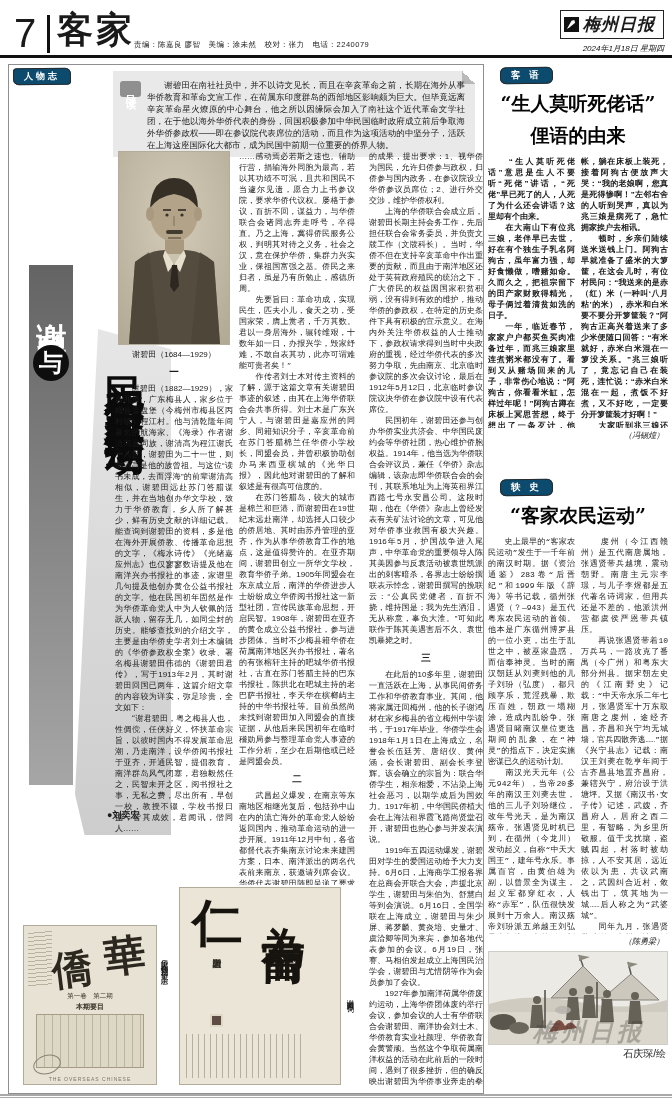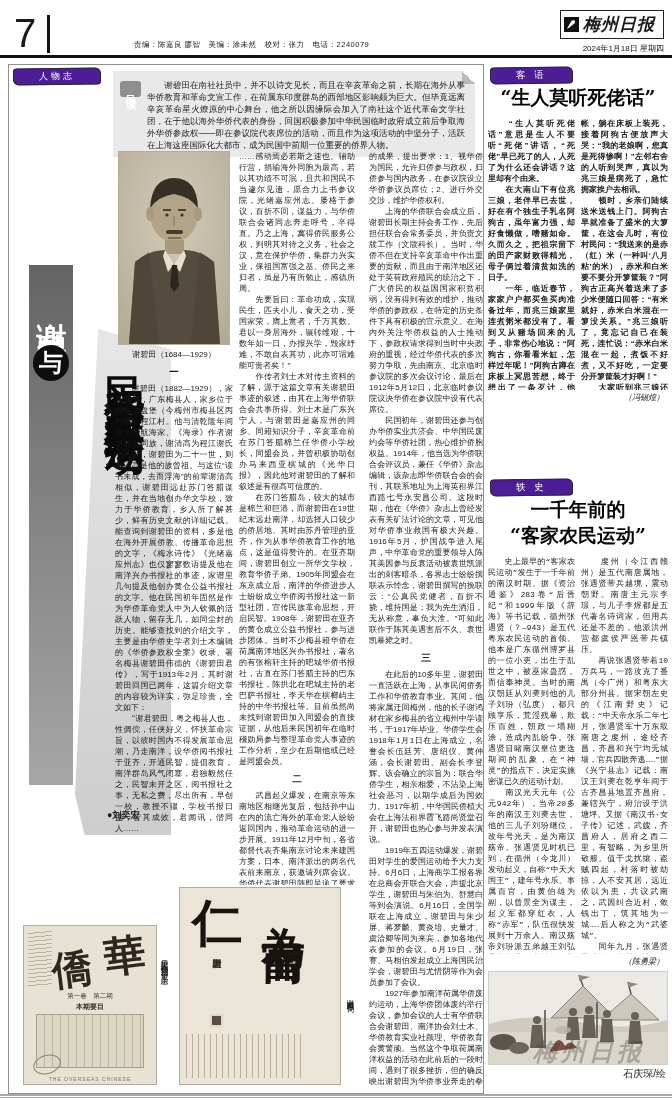--- a/index.html
+++ b/index.html
@@ -8,26 +8,26 @@
   
   .pagenum{position:absolute;left:14px;top:12px;font-size:40px;font-weight:400;line-height:42px;}
   .pn-div{position:absolute;left:47px;top:15px;width:3px;height:38px;background:#111;}
   .section-name{position:absolute;left:57px;top:8px;font-size:36px;font-weight:900;letter-spacing:3px;line-height:44px;}
   .credits{position:absolute;left:134px;top:40px;font-size:7.5px;color:#222;letter-spacing:.5px;text-align:right;}
   .masthead{position:absolute;right:8px;top:10px;display:flex;flex-direction:column;align-items:flex-end;}
   .logo-row{display:flex;align-items:center;gap:4px;border:1px solid #222;padding:2px 8px 2px 3px;background:#fdfdfd;}
   .logo-icon{width:15px;height:15px;background:#111;display:flex;align-items:center;justify-content:center;}
   .logo-icon svg{display:block;}
   .logo-text{font-family:"DejaVu Serif",serif;font-style:italic;font-weight:bold;font-size:17px;letter-spacing:1px;}
-  .date-line{font-size:8px;margin-top:4px;color:#111;}
+  .date-line{font-size:8px;margin-top:4px;color:#111;font-style:italic;}
   .head-rule{position:absolute;left:0;top:55px;width:672px;height:3px;background:#111;}
   
   .main-box{position:absolute;left:8px;top:64px;width:474px;height:1028px;border:1px solid #8f8f8f;background:#fff;}
-  .stamp{background:#4c1d95;color:#fff;font-weight:normal;display:inline-block;border-radius:4px 6px 4px 6px;
-         padding:2px 26px;letter-spacing:3px;transform:rotate(-.7deg);box-shadow:0 0 0 1px #2a2a2a inset;}
+  .stamp{background:#0c4a6e;color:#fff;font-weight:bold;display:inline-block;border-radius:4px 6px 4px 6px;
+         padding:2px 11px;letter-spacing:3px;transform:rotate(-.7deg);box-shadow:0 0 0 1px #2a2a2a inset;}
   .stamp-people{position:absolute;left:4px;top:3px;font-size:9px;}
   .intro{position:absolute;left:104px;top:6px;width:362px;height:86px;background:#e9e9e9;}
   .dogear{position:absolute;top:0;right:0;width:13px;height:13px;background:linear-gradient(225deg,#ffffff 50%,#b9b9b9 50%);}
   .intro-label{position:absolute;left:7px;top:10px;background:#8f8f8f;color:#fff;writing-mode:vertical-rl;
                text-orientation:upright;font-size:11px;font-weight:bold;padding:5px 3px;border-radius:3px;letter-spacing:3px;}
   .intro-text{position:absolute;left:34px;top:8px;width:318px;font-size:8.5px;line-height:12px;
               text-align:justify;text-justify:inter-ideograph;white-space:pre-line;}
   .vbar{position:absolute;left:20px;top:200px;width:44px;height:520px;
         background:linear-gradient(180deg,#646464,#a6a6a6);display:flex;flex-direction:column;align-items:center;padding-top:34px;box-sizing:border-box;}
   .vbar-text{color:#fff;font-size:30px;font-weight:bold;writing-mode:vertical-rl;text-orientation:upright;letter-spacing:10px;}
@@ -69,39 +69,40 @@
              font-size:44px;font-family:"DejaVu Serif",serif;font-weight:bold;letter-spacing:9px;color:#17140f;}
   .cal-left{position:absolute;left:12px;top:2px;font-size:50px;font-family:"DejaVu Serif",serif;font-weight:bold;color:#17140f;}
   .cal-sign{position:absolute;left:30px;top:64px;writing-mode:vertical-rl;text-orientation:upright;font-size:9px;color:#2a261f;}
   .cal-seal{position:absolute;left:30px;top:126px;width:13px;height:13px;background:#5d4c44;box-shadow:inset 0 0 0 2px #e0d8c6;}
   .cal-lines{position:absolute;left:6px;bottom:6px;width:118px;height:44px;
              background:repeating-linear-gradient(90deg,#a79d87 0 1px,transparent 1px 6px);opacity:.75;}
   
   .right-sec{position:absolute;left:488px;width:180px;}
   .hakka{top:64px;}
   .history{top:476px;}
-  .stamp-small{font-size:9.5px;margin-left:2px;}
-  .rc-title{text-align:center;font-family:"DejaVu Serif",serif;font-weight:900;
+  .stamp-small{font-size:9.5px;margin-left:12px;border-radius:6px;}
+  .rc-title{margin-top:6px;text-align:center;font-family:"DejaVu Serif",serif;font-weight:900;
             font-size:19px;line-height:26px;color:#050505;}
   .two-col{display:flex;gap:6px;margin-top:8px;}
   .rc-col{width:87px;font-size:8px;line-height:11px;overflow:hidden;}
   .hakka .rc-col{height:272px;font-weight:bold;}
   .history .rc-col{height:398px;font-family:Liberation Mono, monospace;}
   .sig{text-align:right;font-size:8px;margin-top:2px;padding-right:4px;font-style:italic;}
   .illus{position:relative;width:178px;height:92px;margin-top:4px;border:1px solid #cfcdc7;overflow:hidden;background:#eceae5;}
   .illus-cap{text-align:right;font-size:10px;margin-top:2px;padding-right:2px;color:#222;}
   .bottom-rule{position:absolute;left:0;bottom:2px;width:672px;height:4px;border-top:2px solid #a9a9a9;border-bottom:1px solid #a9a9a9;box-sizing:border-box;}
 </style>
 </head>
 <body>
 
 <div class="page">
 
   <div class="pagenum">7</div>
   <div class="pn-div"></div>
+  <div class="section-name">客家</div>
   <div class="credits">责编：陈嘉良 廖智　美编：涂未然　校对：张力　电话：2240079</div>
   <div class="masthead">
     <div class="logo-row">
       <span class="logo-icon">
         <svg width="11" height="11" viewBox="0 0 12 12">
             <path d="M1 11 L6 2 L9 1 L10 4 L4 9 Z" fill="#fff"></path>
           </svg>
       </span>
       <span class="logo-text">梅州日报</span>
     </div>
@@ -156,21 +157,21 @@
           <path d="M95 110 L81 100 L72 192 L101 192 Z" fill="#494235" opacity=".6"></path>
         </svg>
       </div>
       <div class="photo-cap">谢碧田（1684—1929）</div>
       <div class="sec-mark">一</div>
       <div class="body-text">　　谢碧田（1882—1929），家名兆清，广东梅县人，家乡位于梅县金盘堡（今梅州市梅县区丙村镇）程江村。他与清乾隆年间著名的航海家、《海录》作者谢清高是同族，谢清高为程江谢氏十八世，谢碧田为二十一世，则谢清高是他的族曾祖。与这位“读书未成，去而浮海”的前辈谢清高相似，谢碧田远赴苏门答腊谋生，并在当地创办华文学校，致力于华侨教育，乡人所了解甚少，鲜有历史文献的详细记载。能查询到谢碧田的资料，多是他在海外开展侨教、传播革命思想的文字，《梅水诗传》《光绪嘉应州志》也仅寥寥数语提及他在南洋兴办书报社的事迹，家谱里几句提及他创办黄仓公益书报社的文字。他在民国初年固然是作为华侨革命党人中为人钦佩的活跃人物，留存无几，如同尘封的历史。能够查找到的介绍文字，主要是由华侨史学者刘士木编辑的《华侨参政权全案》收录、署名梅县谢碧田伟德的《谢碧田君传》，写于1913年2月，其时谢碧田回国已两年，这篇介绍文章的内容较为详实，弥足珍贵，全文如下：</div>
       <div class="body-text kai">　　“谢君碧田，粤之梅县人也，性倜傥，任侠好义，怀挟革命宗旨，以彼时国内不得发展革命思潮，乃走南洋，设华侨阅书报社于亚齐，开通民智，提倡教育，南洋群岛风气闭塞，君独毅然任之，民智未开之区，阅书报社之事，无私之费，尽出所有，早创一校，教授不辍，学校书报日盛，皆其成效，君闻讯，偕同人……</div>
     </div>
 
     <div class="col col2">
-      <div class="body-text kai">……感动焉必若斯之速也。辅助行营，捐输海外同胞为最高，若以其功绩不可泯，且共和国民不当遽尔见遗，愿合力上书参议院，光绪嘉应州志。屡格于参议，百折不回，谋益力，与华侨联合会诸同志奔走呼号，卒得直。乃之上海，冀得侨民服务公权，判明其对待之义务，社会之汉，意在保护华侨，集群力兴实业，保祖国富强之基。侨民之来归者，虽是乃有所勉止，感德所周。
+      <div class="body-text kai">……感动焉必若斯之速也。辅助行营，捐输海外同胞为最高，若以其功绩不可泯，且共和国民不当遽尔见遗，愿合力上书参议院，要求华侨代议权。屡格于参议，百折不回，谋益力，与华侨联合会诸同志奔走呼号，卒得直。乃之上海，冀得侨民服务公权，判明其对待之义务，社会之汉，意在保护华侨，集群力兴实业，保祖国富强之基。侨民之来归者，虽是乃有所勉止，感德所周。
 　　先要旨曰：革命功成，实现民生，匹夫小儿，食天之功，受国家荣，膺上赏者，千万其数。君以一身居海外，辗转维艰，十数年如一日，办报兴学，毁家纾难，不敢自表其功，此亦可谓难能可贵者矣！”</div>
       <div class="body-text">　　作传者刘士木对传主资料的了解，源于这篇文章有关谢碧田事迹的叙述，由其在上海华侨联合会共事所得。刘士木是广东兴宁人，与谢碧田是嘉应州的同乡、同籍知识分子，辛亥革命前在苏门答腊棉兰任华侨小学校长，同盟会员，并曾积极协助创办马来西亚槟城的《光华日报》，因此他对谢碧田的了解和叙述是有很高可信度的。
 　　在苏门答腊岛，较大的城市是棉兰和巨港，而谢碧田在19世纪末远赴南洋，却选择人口较少的侨居地、其时由苏丹管理的亚齐，作为从事华侨教育工作的地点，这是值得赞许的。在亚齐期间，谢碧田创立一所华文学校，教育华侨子弟。1905年同盟会在东京成立后，南洋的华侨进步人士纷纷成立华侨阅书报社这一新型社团，宣传民族革命思想，开启民智。1908年，谢碧田在亚齐的黄仓成立公益书报社，参与进步团体。当时不少梅县籍华侨在荷属南洋地区兴办书报社，著名的有张榕轩主持的吧城华侨书报社，古直在苏门答腊主持的巴东书报社，陈拱北在吧城主持的老巴萨书报社，李天华在槟榔屿主持的中华书报社等。目前虽然尚未找到谢碧田加入同盟会的直接证据，从他后来民国初年在临时稽勋局参与整理革命党人事迹的工作分析，至少在后期他或已经是同盟会员。</div>
       <div class="sec-mark">二</div>
       <div class="body-text">　　武昌起义爆发，在南京等东南地区相继光复后，包括孙中山在内的流亡海外的革命党人纷纷返回国内，推动革命运动的进一步开展。1911年12月中旬，各省都督代表齐集南京讨论未来建国方案，日本、南洋派出的两名代表前来南京，获邀请列席会议。华侨代表谢碧田随即呈递了要求华侨代议权的请愿书。他是最早一批呼吁给予华侨参政权的代表人物，因此被刘士木认为是发起要求华侨参政权先驱。当时南京临时政府尚未成立，在此情况下，谢碧田与一批热心人士推动成立民间侨务机构，南洋、澳洲、日本、新加坡等地华侨代表吴世荣、冯自由、张永福、马晴三、谢碧田、陈敬元、温维飞、李镜堂等27人，筹备成立华侨联合会。1912年2月，联合会在上海成立，汪兆铭为会长、吴世荣为副会长，林文庆为评议长，在上海设立总会。各地华侨代表商议</div>
     </div>
 
     <div class="col col3">
       <div class="body-text">的成果，提出要求：1、视华侨为国民，允许归侨参与政权，归侨参与国内政务，在参议院设立华侨参议员席位；2、进行外交交涉，维护华侨权利。
 　　上海的华侨联合会成立后，谢碧田长期主持会务工作，先后担任联合会常务委员，并负责文牍工作（文牍科长）。当时，华侨不但在支持辛亥革命中作出重要的贡献，而且由于南洋地区还处于英荷政府殖民的统治之下，广大侨民的权益因国家积贫积弱，没有得到有效的维护，推动华侨的参政权，在特定的历史条件下具有积极的宣示意义。在海内外关注华侨权益的人士推动下，参政权请求得到当时中央政府的重视，经过华侨代表的多次努力争取，先由南京、北京临时参议院的多次会议讨论，最后在1912年5月12日，北京临时参议院议决华侨在参议院中设有代表席位。
@@ -200,35 +201,35 @@
       <div class="cal-sign">謝碧田敬題</div>
       <div class="cal-seal"></div>
       <div class="cal-lines"></div>
     </div>
     <div class="vcap cap2">谢碧田题词</div>
   </section>
 
   <section class="right-sec hakka">
     <div class="stamp stamp-small">客 语</div>
     <div class="rc-title">“生人莫听死佬话”</div>
+    <div class="rc-title">俚语的由来</div>
     <div class="two-col">
       <div class="rc-col body-text">　　“生人莫听死佬话”意思是生人不要听“死佬”讲话，“死佬”早已死了的人，人死了为什么还会讲话？这里却有个由来。
 　　在大南山下有位兆三娘，老伴早已去世，好在有个独生子乳名阿狗古，虽年富力强，却好食懒做，嗜赌如命。久而久之，把祖宗留下的田产家财败得精光，母子俩过着清贫如洗的日子。
 　　一年，临近春节，家家户户都买鱼买肉准备过年，而兆三娘家里连煮粥米都没有了。看到又从赌场回来的儿子，非常伤心地说：“阿狗古，你看看米缸，怎样过年呢！”阿狗古蹲在床板上冥思苦想，终于想出了一条歹计，他说：“阿妈，只要听从我的安排，不愁没米过年，按村老人会规定，谁家有人过世，每家都要送互助米五升、礼于五钱，给丧家做埋葬费用。所以，只要阿妈装死，大家就会送米送钱过来，问题不就解决了吗？”兆三娘虽知装死骗人是极荒唐的事情，却又迫于无奈，只好任儿子摆布了。
 　　翌日，阿狗古在厅堂摆设了简易的灵堂，让兆三娘穿好衣服，挂上蚊</div>
       <div class="rc-col body-text">帐，躺在床板上装死，接着阿狗古便放声大哭：“我的老娘啊，您真是死得惨啊！”左邻右舍的人听到哭声，真以为兆三娘是病死了，急忙拥家挨户去相讯。
 　　顿时，乡亲们陆续送米送钱上门。阿狗古早就准备了盛米的大箩筐，在这会儿时，有位村民问：“我送来的是赤（红）米（一种叫‘八月粘’的米），赤米和白米要不要分开箩筐装？”阿狗古正高兴着送来了多少米便随口回答：“有米就好，赤米白米混在一箩没关系。”兆三娘听了，竟忘记自己在装死，连忙说：“赤米白米混在一起，煮饭不好煮，又不好吃，一定要分开箩筐装才好啊！”
 　　大家听到兆三娘还在说话，都非常惊讶，异口同声地说：“怎么三娘死了还会说话呀！”眼看就要露马脚，阿狗古急忙解释：“赤米白米混在一箩没要紧，你们生人莫听她的死佬话啊！”尽管阿狗古怎解释，乡亲们已悟出其中奥妙，但事到如此，也不再追究。久而久之，“生人莫听死佬话”成为民间俚语流传下来。</div>
     </div>
     <div class="sig">（冯锡煌）</div>
   </section>
 
   <section class="right-sec history">
     <div class="stamp stamp-small">轶 史</div>
-    <div class="rc-title">一千年前的</div>
     <div class="rc-title">“客家农民运动”</div>
     <div class="two-col">
       <div class="rc-col body-text">　　史上最早的“客家农民运动”发生于一千年前的南汉时期。据《资治通鉴》283卷“后晋纪”和1999年版《辞海》等书记载，循州张遇贤（？—943）是五代粤东农民运动的首领。他本是广东循州博罗县的一位小吏，出生于乱世之中，被巫家蛊惑，而信奉神灵。当时的南汉朝廷从刘䶮到他的儿子刘玢（弘度），都只顾享乐，荒淫残暴，欺压百姓，朝政一塌糊涂，造成内乱纷争。张遇贤目睹南汉皇位更迭期间的乱象，在“神灵”的指点下，决定实施密谋已久的运动计划。
 　　南汉光天元年（公元942年），当帝20多年的南汉王刘䶮去世，他的三儿子刘玢继位，改年号光天，是为南汉殇帝。张遇贤见时机已到，在循州（今龙川）发动起义，自称“中天大国王”，建年号永乐。事属百官，由黄伯雄为副，以曾景全为谋主，起义军都穿红衣，人称“赤军”，队伍很快发展到十万余人。南汉殇帝刘玢派五弟越王刘弘昌为都统、十弟循王刘弘杲为副帅，领兵镇压，结果陷入起义军的包围圈，步兵指挥使陈道庠拼死力战，才把两王救出来。同年10月，起义军攻陷循州，杀死循州刺史刘传。
 　　南汉光天二年（943）七月，四弟晋王刘弘熙毒死殇帝刘玢，夺取大位，改名刘晟，改年号应乾，史称南汉中宗帝。中宗派指挥使万景忻领兵数万在循州击败农民军。张遇贤向“神灵”祷告，得到指示是“取虔州，则大事可成。”</div>
       <div class="rc-col body-text">　　虔州（今江西赣州）是五代南唐属地，张遇贤带兵越境，震动朝野。南唐主元宗李璟，与儿子李煜都是五代著名诗词家，但用兵还是不差的，他派洪州营都虞侯严恩带兵镇压。
 　　再说张遇贤带着10万兵马，一路攻克了番禺（今广州）和粤东大部分州县。据宋朝左史的《江南野史》记载：“中天帝永乐二年七月，张遇贤军十万东取南唐之虔州，途经齐昌，齐昌和兴宁均无城墙，官兵四散奔逃……”据《兴宁县志》记载：南汉王刘䶮在乾亨年间于古齐昌县地置齐昌府，兼辖兴宁，府治设于洪塘坪。又据《南汉书·女子传》记述，武嫂，齐昌府人，居府之西二里，有智略，为乡里所敬服。值干戈扰攘，盗贼四起，村落时被劫掠，人不安其居，远近依以为患，共议武南之，武因纠合近村，敛钱出丁，筑其地为一城……后人称之为“武婆城”。
 　　同年九月，张遇贤带兵到了虔州，选了于都县的一个大山峰白云洞扎寨，虽然山高林密，但不熟悉当地地理环境。李璟派去剿贼的大将严恩和边镐非等闲之辈，他们重用熟悉当地情况的虔州人白昌裕做军师，伐木开路，从后山直捣张遇贤营寨。张遇贤仓促逃出，惊恐商定后仍想祷告“神灵”相助，但无反应，被部下李台议缚后擒获，后被解送南唐国都金陵（南京）处决。历时两年的由客家农民发起的南汉农民运动宣告失败。</div>
     </div>
     <div class="sig">（陈勇梁）</div>

